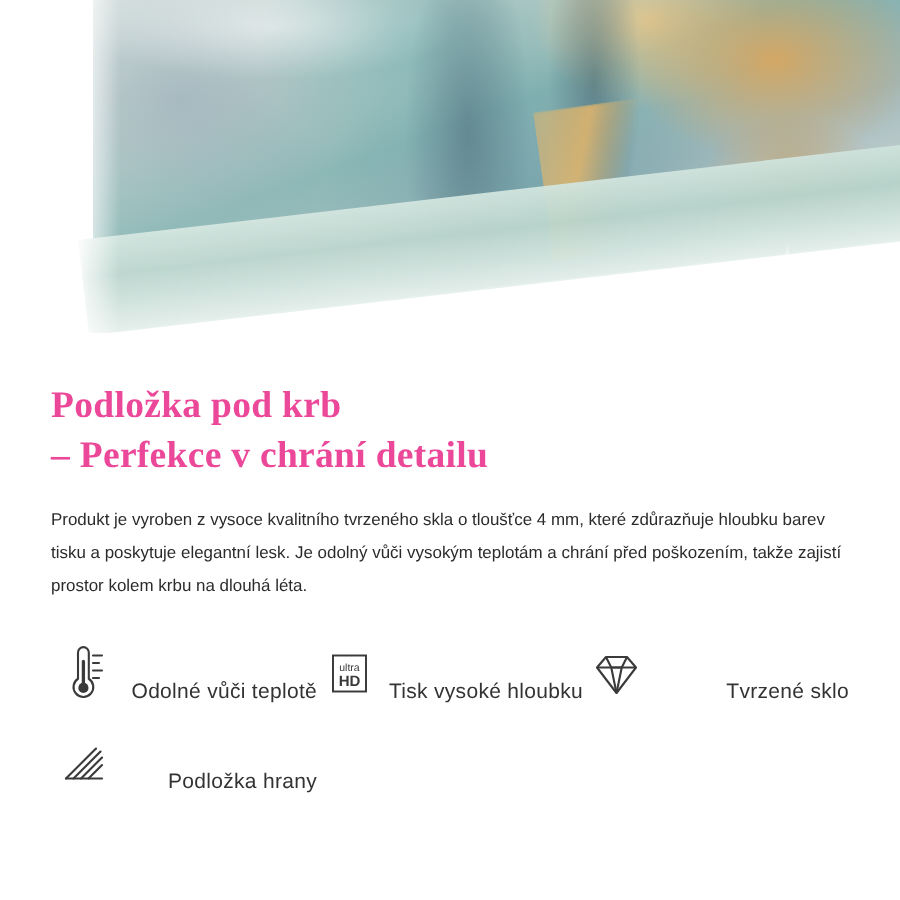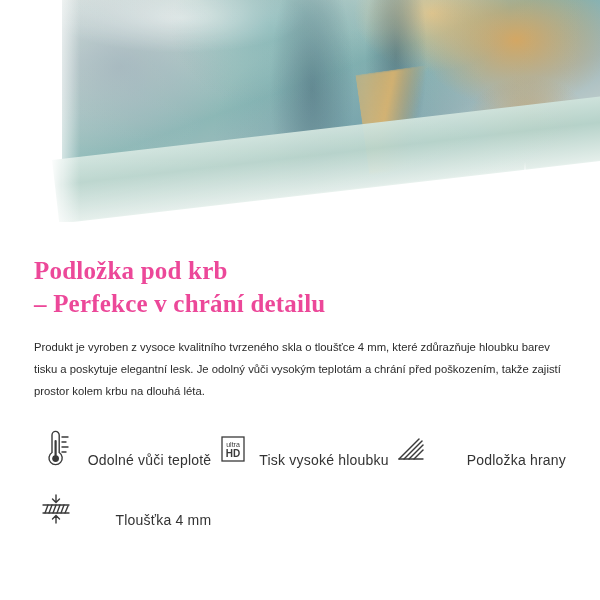--- a/index.html
+++ b/index.html
@@ -217,46 +217,46 @@
           <svg width="44" height="42" viewBox="0 0 44 42">
             <rect x="11" y="8" width="22" height="24" fill="none" stroke="#3a3a3a" stroke-width="1.3"></rect>
             <text x="22" y="18" text-anchor="middle" font-family="Liberation Sans, sans-serif" font-size="7" fill="#3a3a3a">ultra</text>
             <text x="22" y="28" text-anchor="middle" font-family="Liberation Sans, sans-serif" font-size="10" font-weight="bold" fill="#3a3a3a">HD</text>
           </svg>
         </div>
         <div class="cap">Tisk vysoké hloubku</div>
       </div>
 
 
+      <div class="feature">
+        <div class="ico">
+          <svg width="44" height="42" viewBox="0 0 44 42">
+            <g fill="none" stroke="#3a3a3a" stroke-width="1.4" stroke-linejoin="round">
+              <path d="M9 16 L15 9 H29 L35 16 L22 33 Z"></path>
+              <path d="M9 16 H35"></path>
+              <path d="M15 9 L18.5 16 L22 33"></path>
+              <path d="M29 9 L25.5 16 L22 33"></path>
+              <path d="M18.5 16 H25.5"></path>
+            </g>
+          </svg>
+        </div>
+        <div class="cap">Tvrzené sklo</div>
+      </div>
 
       <div class="feature">
         <div class="ico">
           <svg width="44" height="42" viewBox="0 0 44 42">
             <g fill="none" stroke="#3a3a3a" stroke-width="1.4" stroke-linecap="round">
               <path d="M10 30 L30 10"></path>
               <path d="M15 30 L33 12"></path>
               <path d="M20 30 L34 16"></path>
               <path d="M25 30 L34 21"></path>
               <path d="M10 30 H34"></path>
             </g>
           </svg>
         </div>
         <div class="cap">Podložka hrany</div>
       </div>
 
-      <div class="feature">
-        <div class="ico">
-          <svg width="44" height="42" viewBox="0 0 44 42">
-            <g fill="none" stroke="#3a3a3a" stroke-width="1.4" stroke-linecap="round">
-              <path d="M22 6 V13 M18.5 10 L22 13.5 L25.5 10"></path>
-              <path d="M9 16 H35"></path>
-              <path d="M9 24 H35"></path>
-              <path d="M22 34 V27 M18.5 30 L22 26.5 L25.5 30"></path>
-              <path d="M11 24 L14 16 M15 24 L18 16 M19 24 L22 16 M23 24 L26 16 M27 24 L30 16 M31 24 L34 17"></path>
-            </g>
-          </svg>
-        </div>
-        <div class="cap">Tloušťka 4 mm</div>
-      </div>
 
     </div>
   </div>
 </div>
 
 </body></html>

